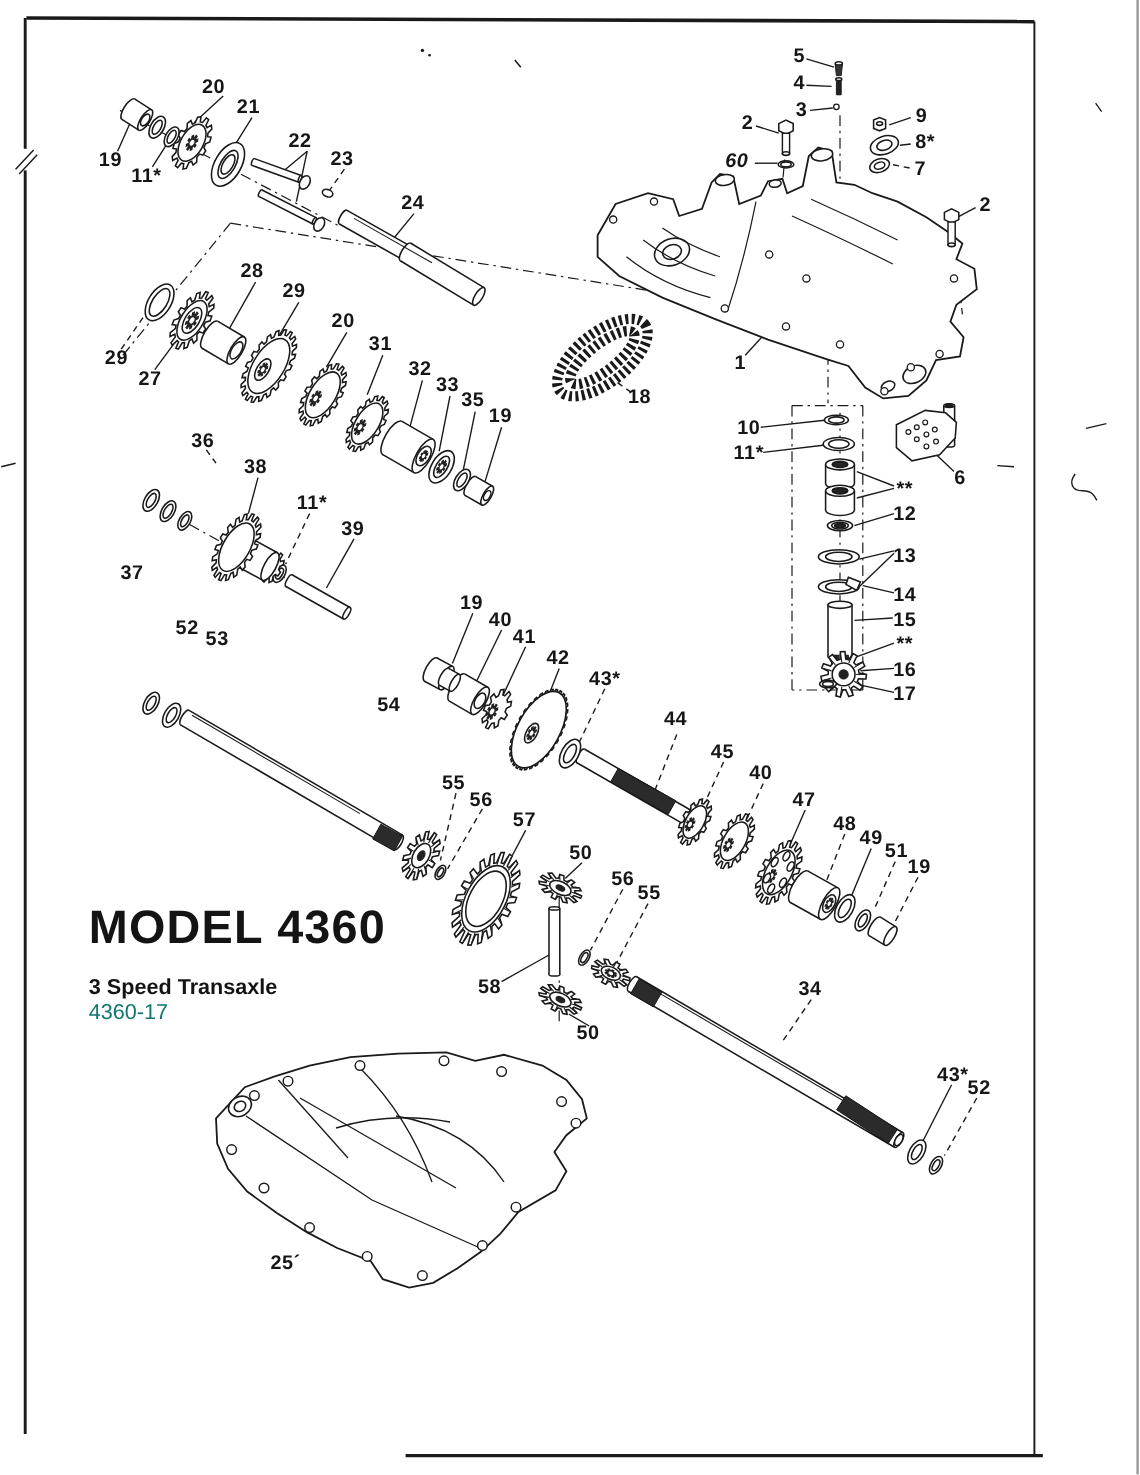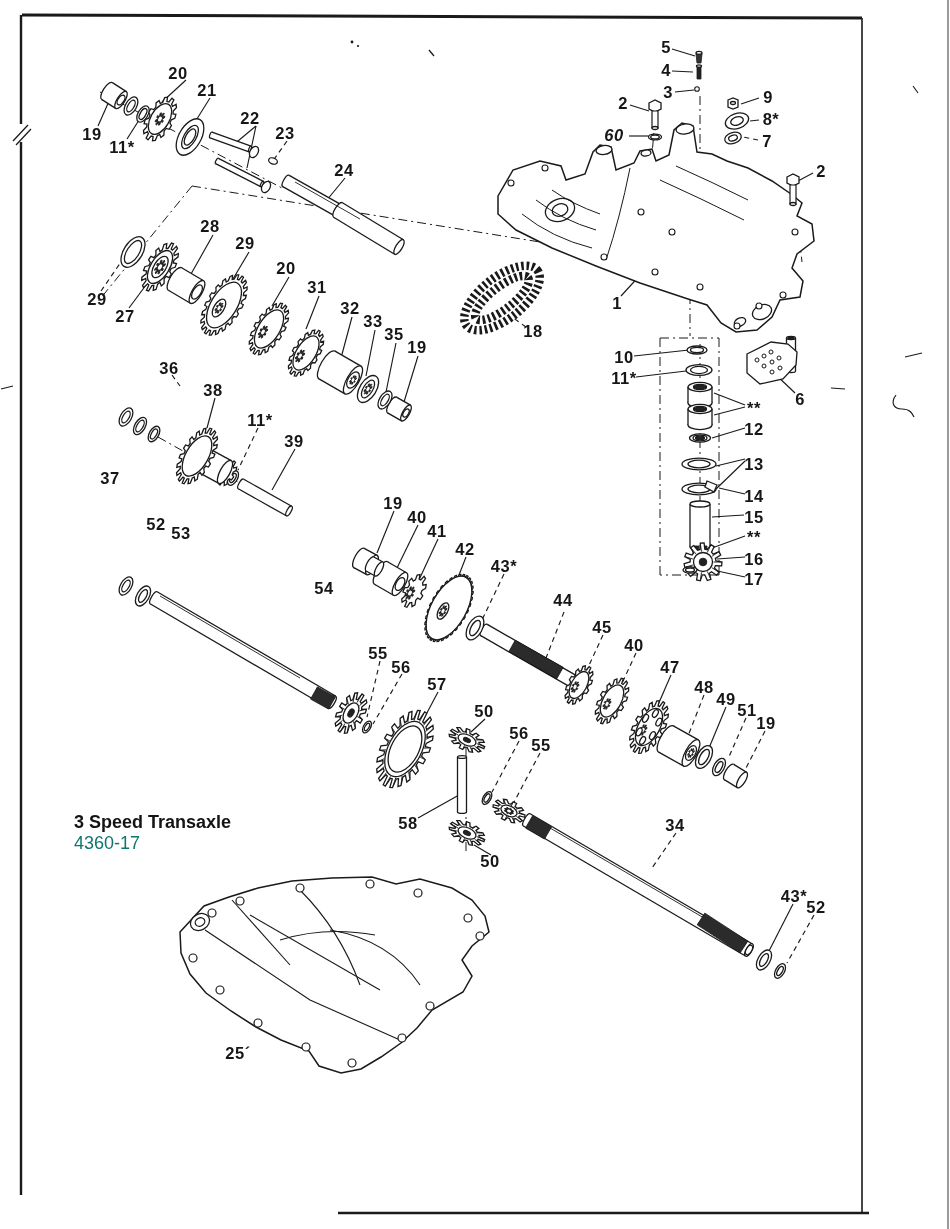--- a/index.html
+++ b/index.html
@@ -641,15 +641,16 @@
       <div class="plabel" style="left: 484px; top: 711px;">50</div>
       <div class="plabel" style="left: 519px; top: 733px;">56</div>
       <div class="plabel" style="left: 541px; top: 745px;">55</div>
       <div class="plabel" style="left: 408px; top: 823px;">58</div>
       <div class="plabel" style="left: 490px; top: 861px;">50</div>
       <div class="plabel" style="left: 675px; top: 825px;">34</div>
       <div class="plabel" style="left: 794px; top: 896px;">43*</div>
       <div class="plabel" style="left: 816px; top: 907px;">52</div>
       <div class="plabel" style="left: 238px; top: 1053px;">25´</div>
     </div>
+  <div id="title-model">MODEL 4360</div>
   <div id="title-sub">3 Speed Transaxle</div>
   <div id="title-fig">4360-17</div>
 </div>
 
 </body></html>

